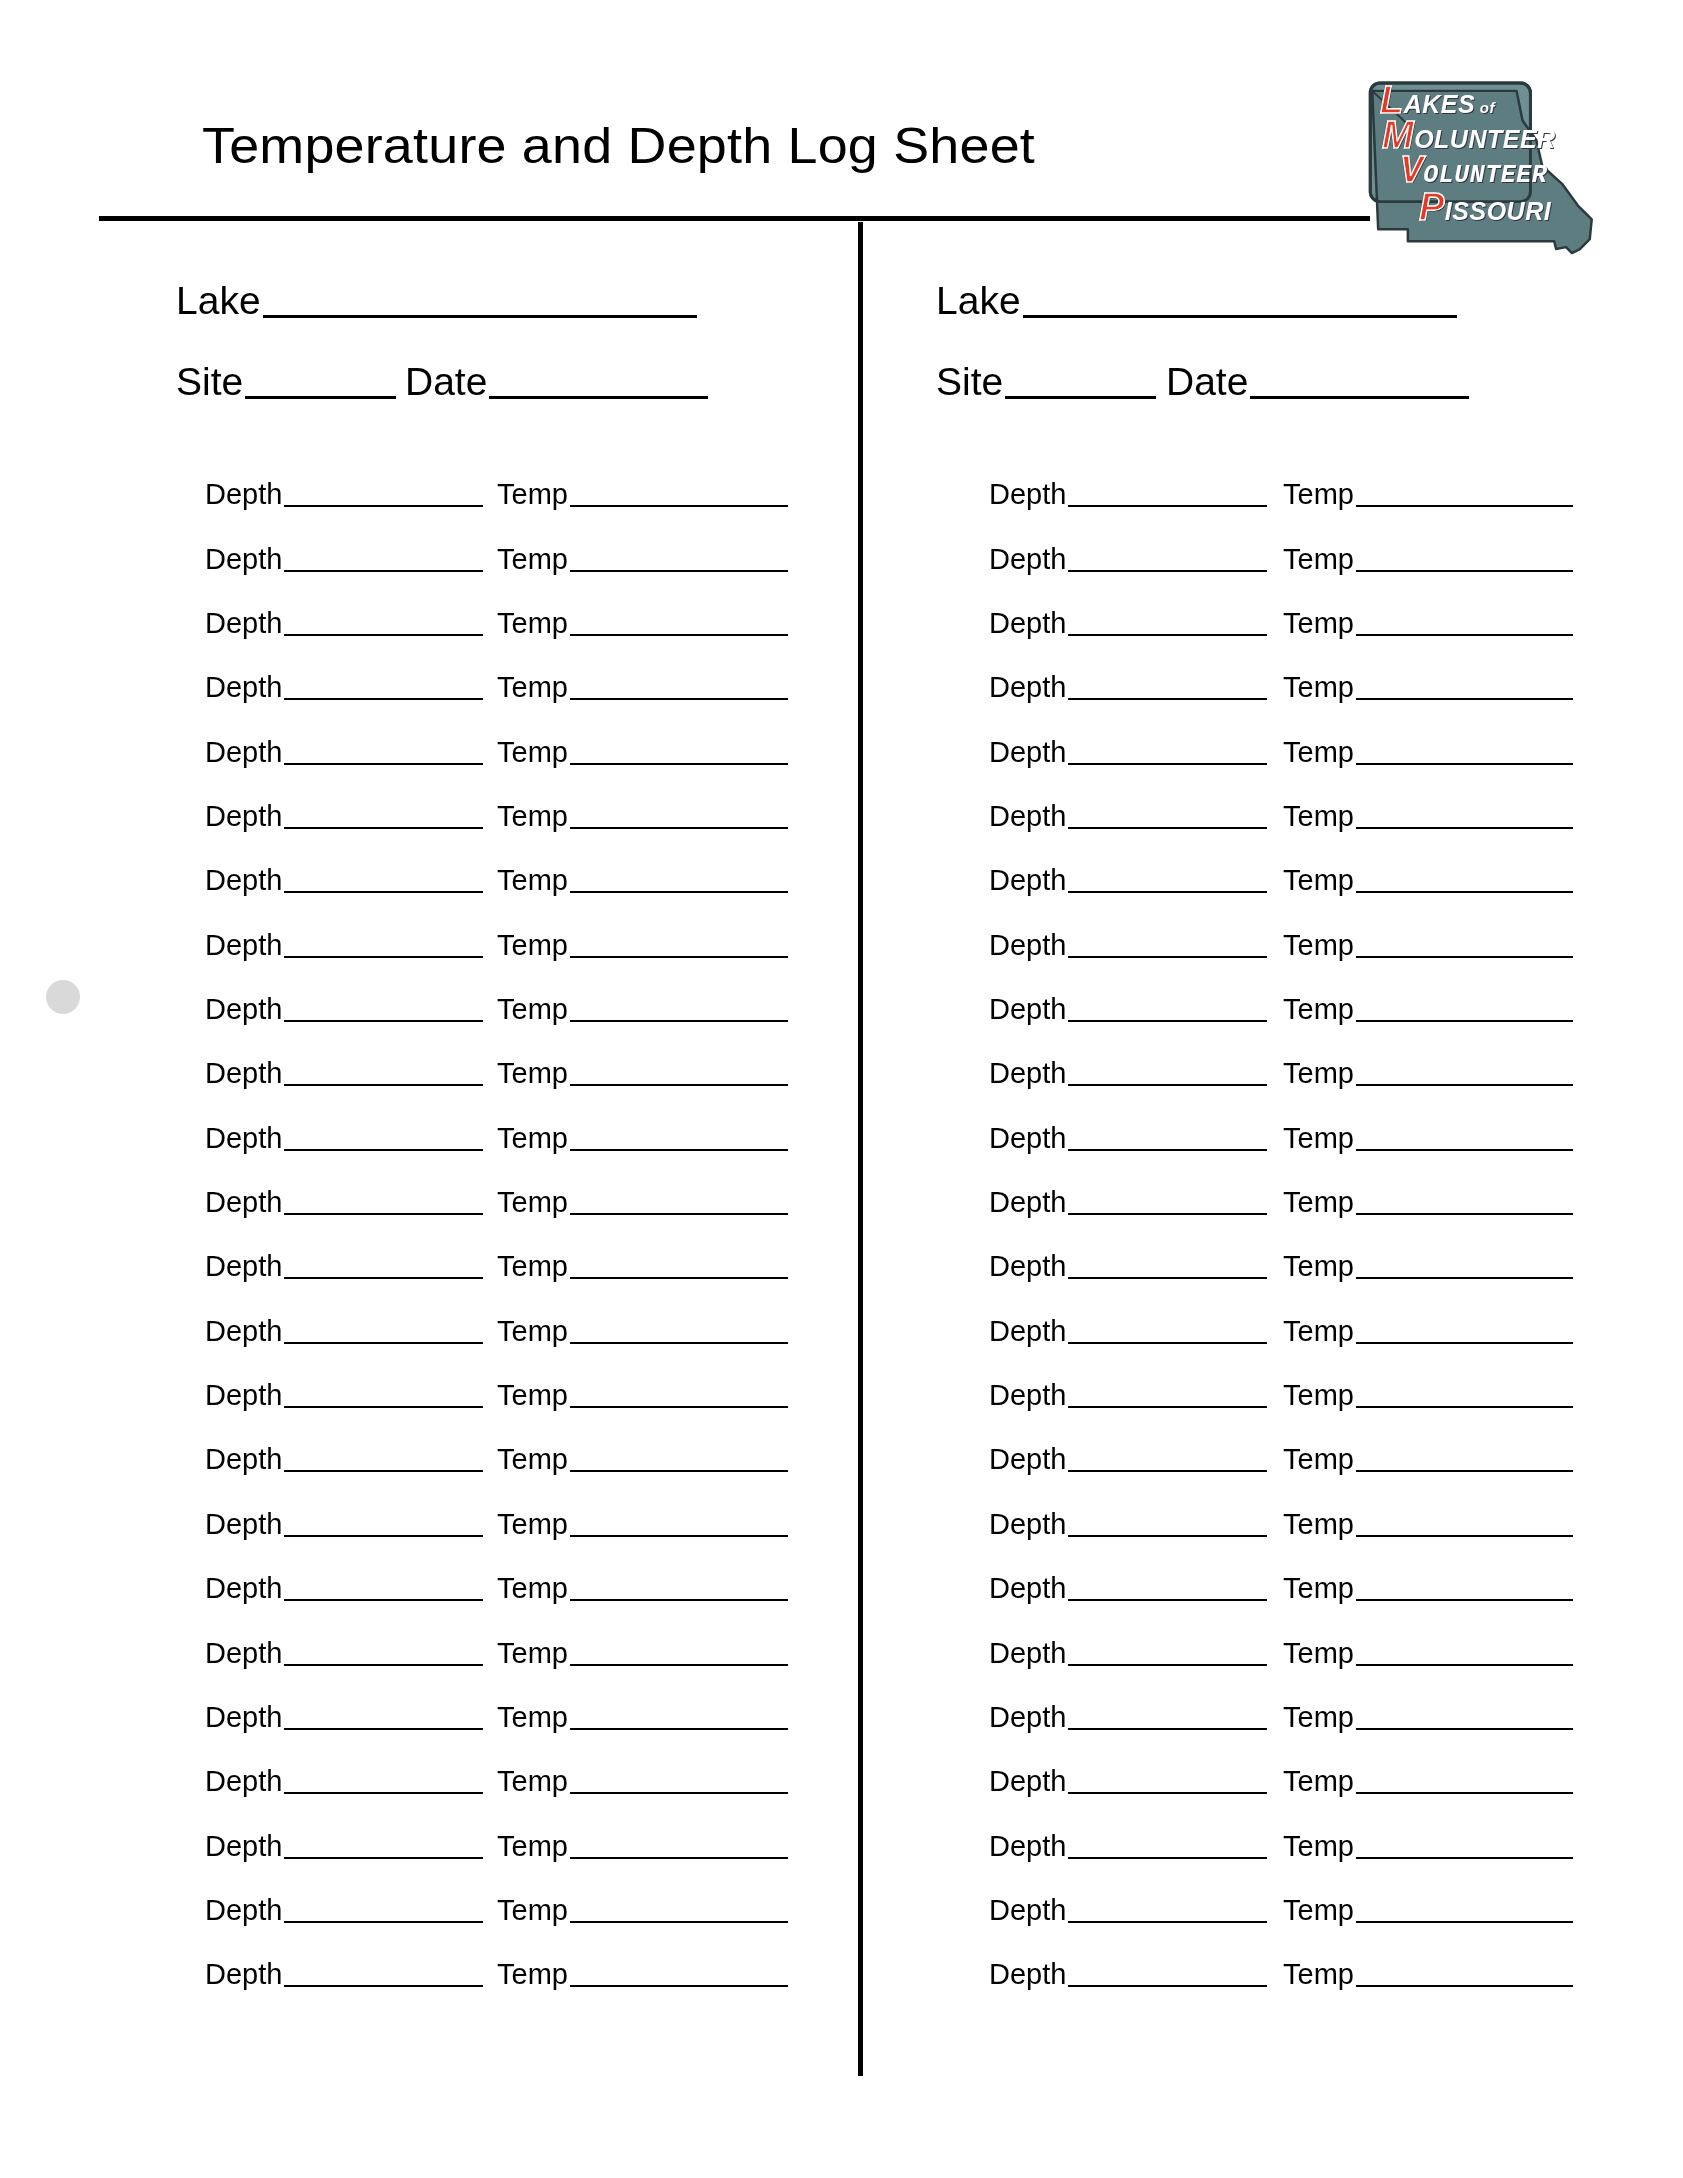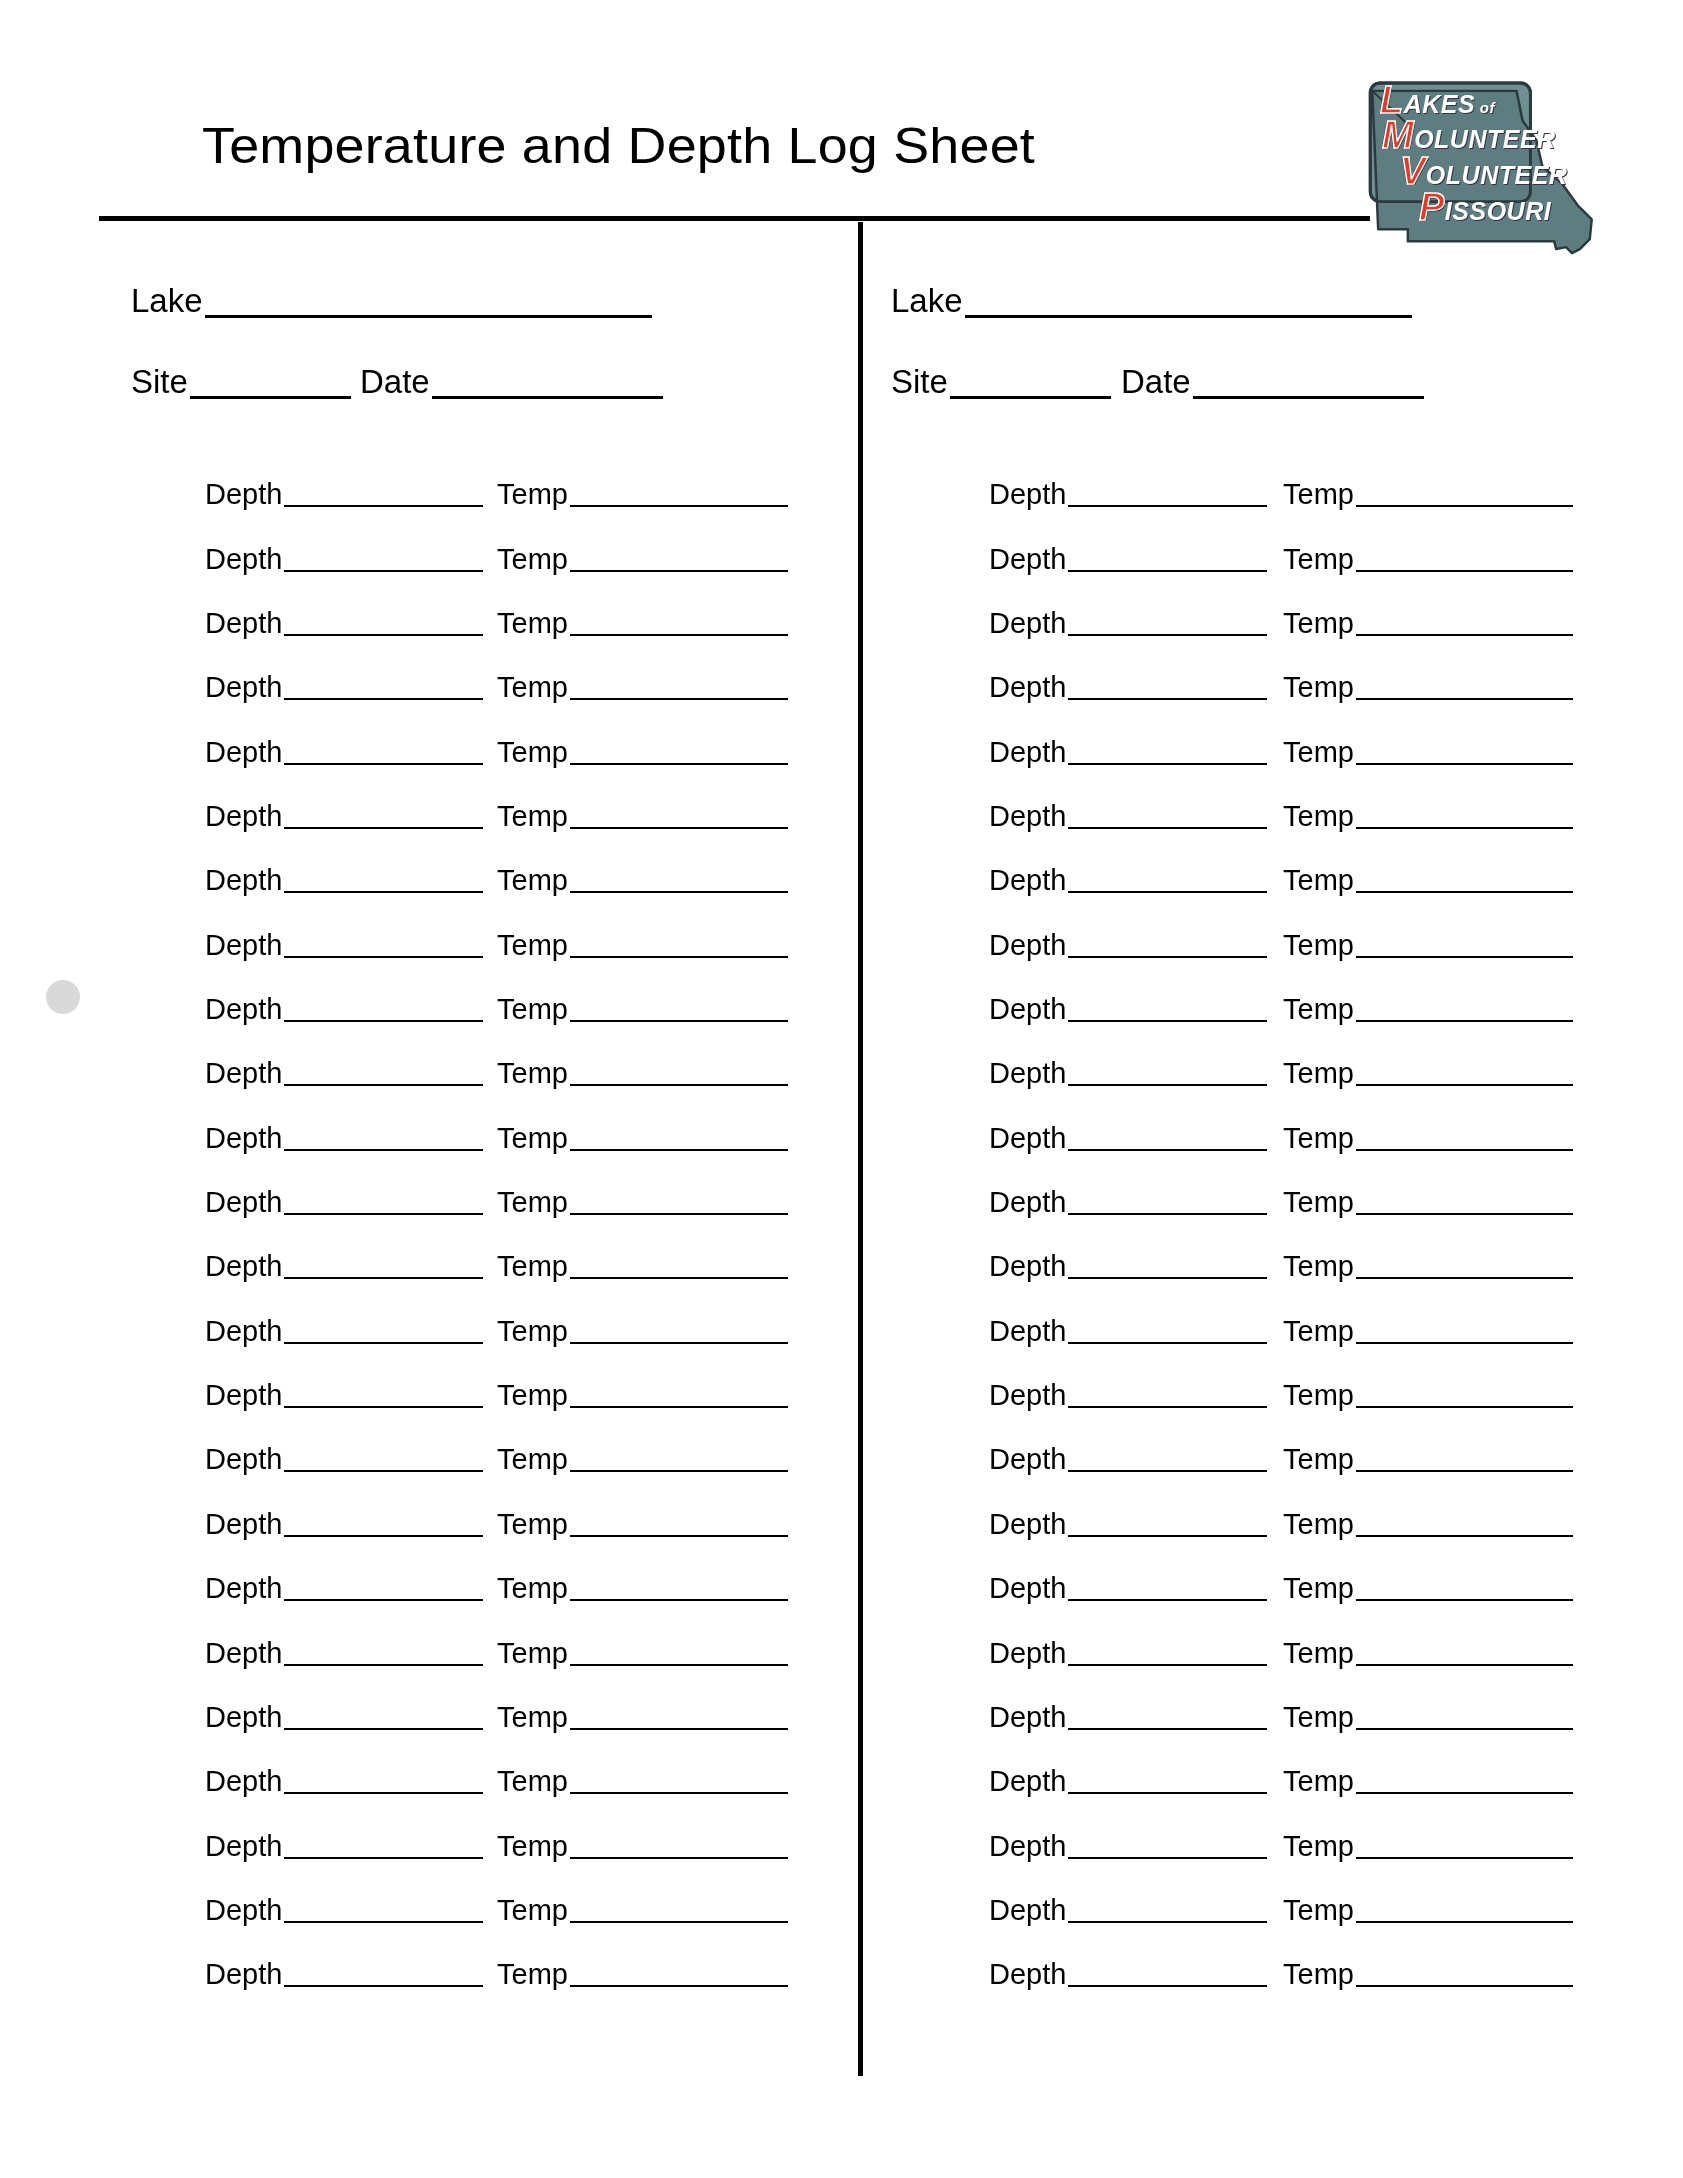--- a/index.html
+++ b/index.html
@@ -8,21 +8,21 @@
   .abs { position:absolute; }
   #title { left:202px; top:117px; font-size:50px; line-height:59px; white-space:nowrap;
            transform-origin:left center; letter-spacing:0.2px; }
   #rule { left:99px; top:216px; width:1271px; height:5px; background:#000; }
   #divider { left:858px; top:222px; width:5px; height:1854px; background:#000; }
   #dot { left:46px; top:980px; width:34px; height:34px; border-radius:50%; background:#d9d9d9; }
 
   .field { position:absolute; display:flex; align-items:flex-end; white-space:nowrap; }
   .field .lbl { flex:0 0 auto; }
   .field .line { flex:1 1 auto; border-bottom:3px solid #000; margin-left:2px; }
-  .big { font-size:33px; line-height:44px; height:44px; }
+  .big { font-size:39px; line-height:44px; height:44px;margin-left:45px; }
   .big .line { margin-bottom:5px; }
   .row { font-size:29px; line-height:34px; height:34px; }
   .row .line { border-bottom-width:2px; margin-bottom:4px; }
 
   #logo { left:1368px; top:81px; width:226px; height:174px; }
   #logo svg { display:block; }
   .logo-text { position:absolute; left:0; top:0; width:226px; height:174px; }
   .lg-line { position:absolute; white-space:nowrap; font-family:"Liberation Sans", sans-serif;
              font-style:italic; font-weight:bold; color:#ffffff; letter-spacing:0.5px; }
   .lg-cap { color:#e23a26; font-size:38px; font-weight:bold; font-style:italic;
@@ -45,21 +45,21 @@
     <rect x="2" y="2" width="162" height="120" rx="10" ry="10" fill="none" stroke="#2b3a3c" stroke-width="3"></rect>
     <path d="M4 10 L40 44" stroke="#2b3a3c" stroke-width="2" fill="none"></path>
   </svg>
   <div class="logo-text">
     <div class="lg-line" style="left:12px; top:-2px;">
       <span class="lg-cap">L</span><span class="lg-rest">AKES</span><span class="lg-rest lg-of"> of</span>
     </div>
     <div class="lg-line" style="left:14px; top:33px;">
       <span class="lg-cap">M</span><span class="lg-rest">OLUNTEER</span>
     </div>
-    <div class="lg-line" style="left:32px; top:69px;">
+    <div class="lg-line" style="left:32px; top:69px;font-family:Liberation Mono, monospace;">
       <span class="lg-cap">V</span><span class="lg-rest">OLUNTEER</span>
     </div>
     <div class="lg-line" style="left:51px; top:105px;">
       <span class="lg-cap">P</span><span class="lg-rest">ISSOURI</span>
     </div>
   </div>
 </div>
 
 <div class="field big" style="left:131px; top:279px; width:521px;">
   <span class="lbl">Lake</span>

